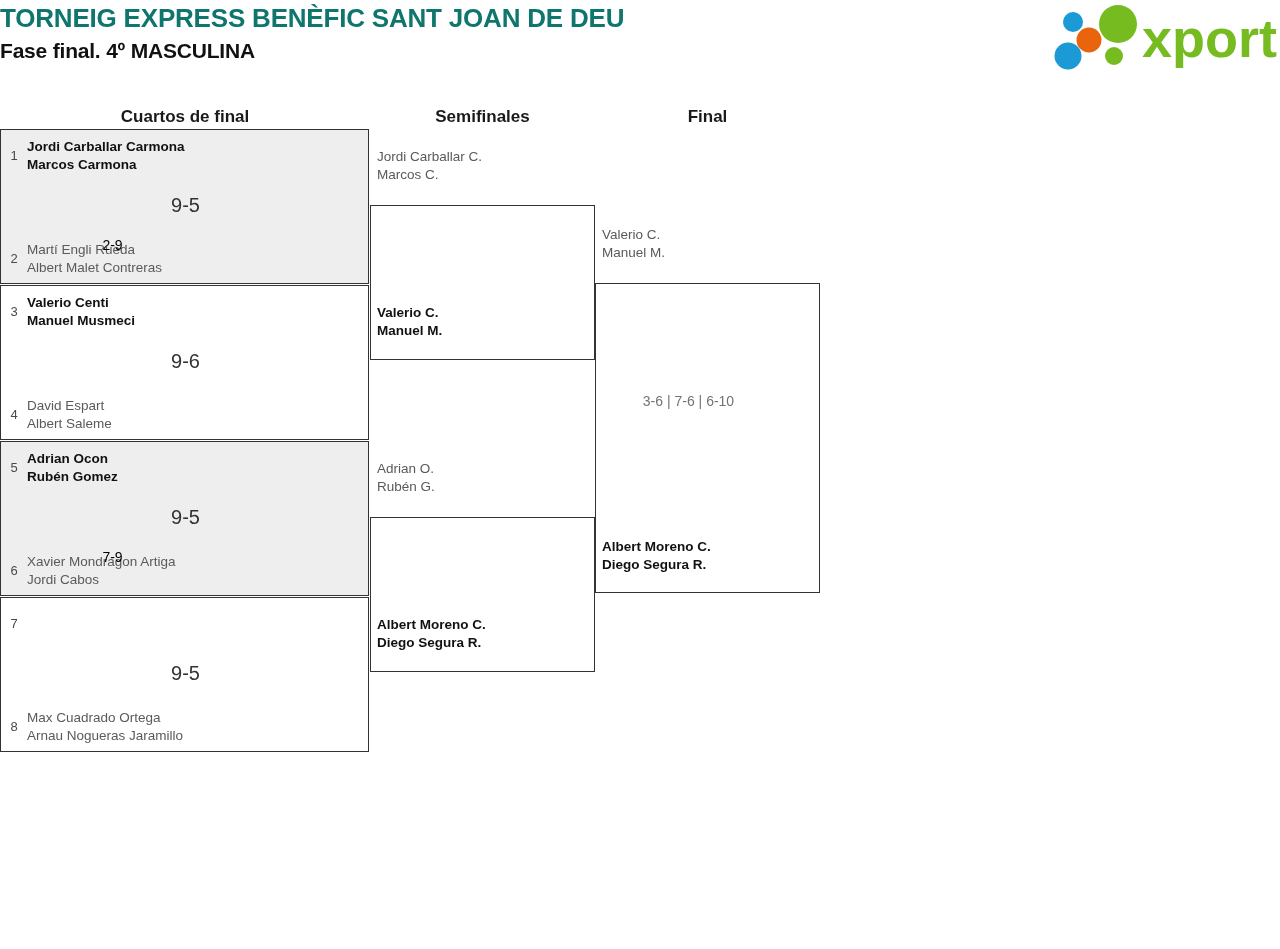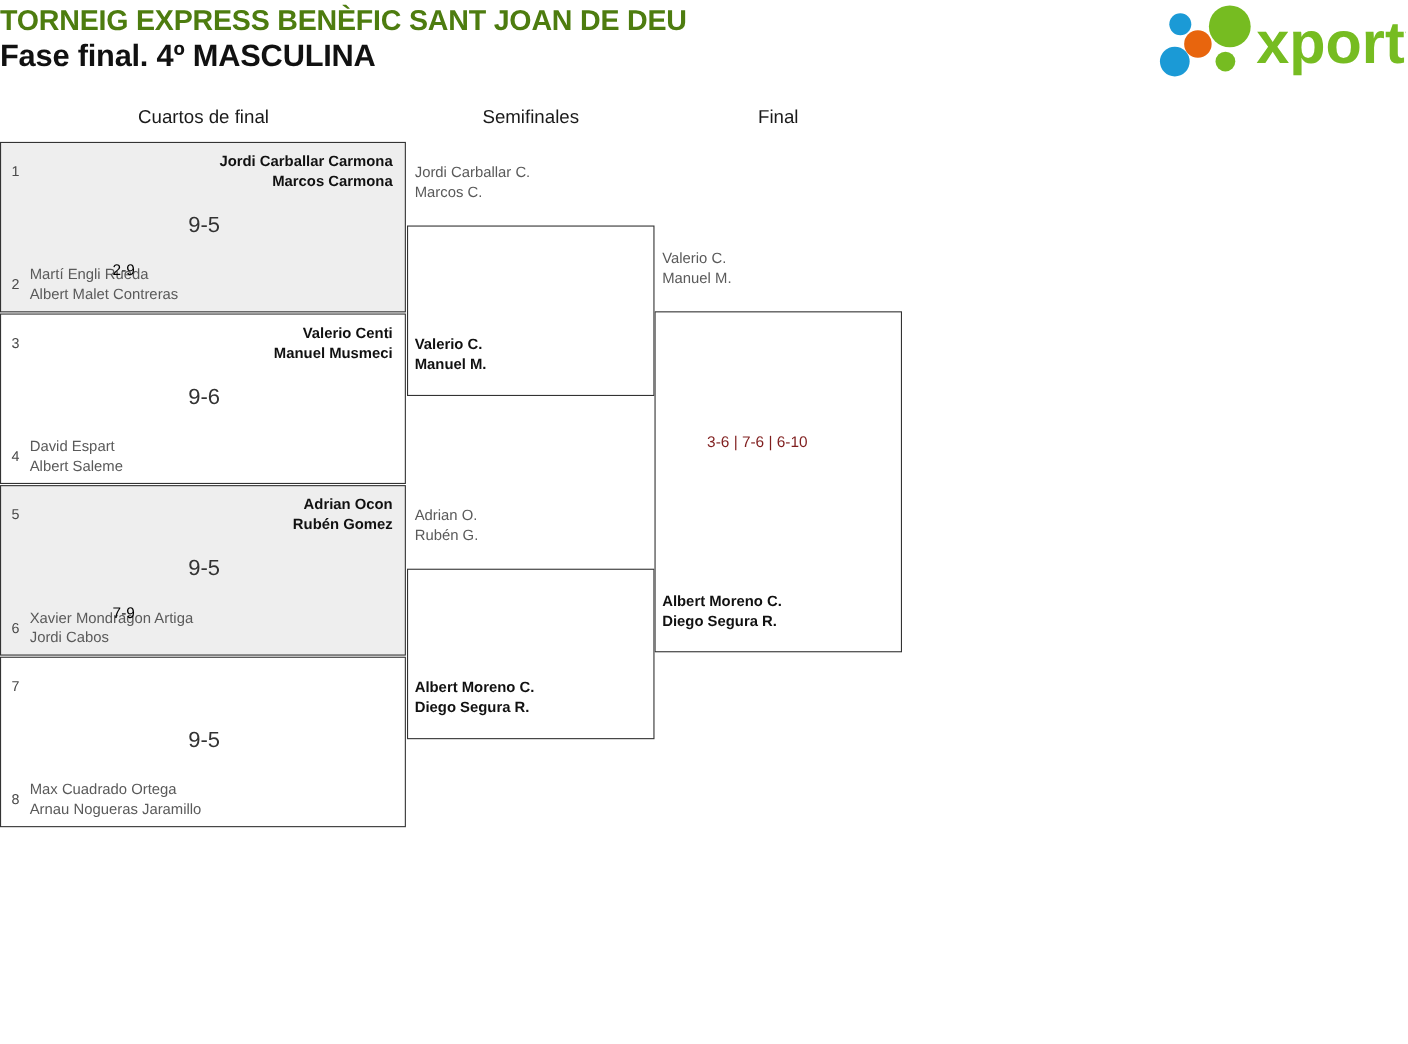--- a/index.html
+++ b/index.html
@@ -28,25 +28,25 @@
     position: absolute;
     left: 0;
     top: 2px;
     width: 900px;
   }
   .title-line-1 {
     font-size: 26px;
     font-weight: 700;
     letter-spacing: -0.2px;
     line-height: 33px;
-    color: #4d7c0f;
+    color: #0f766e;
     white-space: nowrap;
   }
   .title-line-2 {
-    font-size: 28px;
+    font-size: 21px;
     font-weight: 700;
     letter-spacing: -0.2px;
     line-height: 32px;
     color: #111111;
     white-space: nowrap;
   }
 
   
   #brand-logo {
     position: absolute;
@@ -54,24 +54,25 @@
     top: 4px;
     width: 232px;
     height: 66px;
   }
   #brand-logo svg { display: block; }
 
   
   .round-header {
     position: absolute;
     font-size: 17px;
-    font-weight: 400;
+    font-weight: 700;
     color: #1a1a1a;
     text-align: center;
     line-height: 20px;
+    margin-top: 10px;
   }
   #round-header-qf { left: 0px;   top: 97px; width: 370px; }
   #round-header-sf { left: 370px; top: 97px; width: 225px; }
   #round-header-f  { left: 595px; top: 97px; width: 225px; }
 
   
   #bracket {
     position: absolute;
     left: 0;
     top: 0;
@@ -103,21 +104,21 @@
   .seed.top    { top: 18px; }
   .seed.bottom { top: 121px; }
 
   .team {
     position: absolute;
     left: 26px;
     width: 330px;
     font-size: 13.5px;
     line-height: 18px;
   }
-  .team.top    { top: 8px; text-align: right; }
+  .team.top    { top: 8px; }
   .team.bottom { top: 111px; }
   .team.winner { color: #111111; font-weight: 700; }
   .team.loser  { color: #5a5a5a; font-weight: 400; }
   .team .p1, .team .p2 { display: block; white-space: nowrap; }
 
   .qf-score {
     position: absolute;
     left: 0px;
     top: 66px;
     width: 369px;
@@ -164,21 +165,21 @@
     border: 1px solid #333333;
     box-sizing: border-box;
     background: #ffffff;
   }
   .f-score {
     position: absolute;
     left: 595px;
     width: 187px;
     text-align: center;
     font-size: 14px;
-    color: #7f1d1d;
+    color: #737373;
     line-height: 18px;
   }
   .f-team {
     position: absolute;
     left: 602px;
     width: 215px;
     font-size: 13.5px;
     line-height: 18px;
   }
   .f-team.winner { color: #111111; font-weight: 700; }

